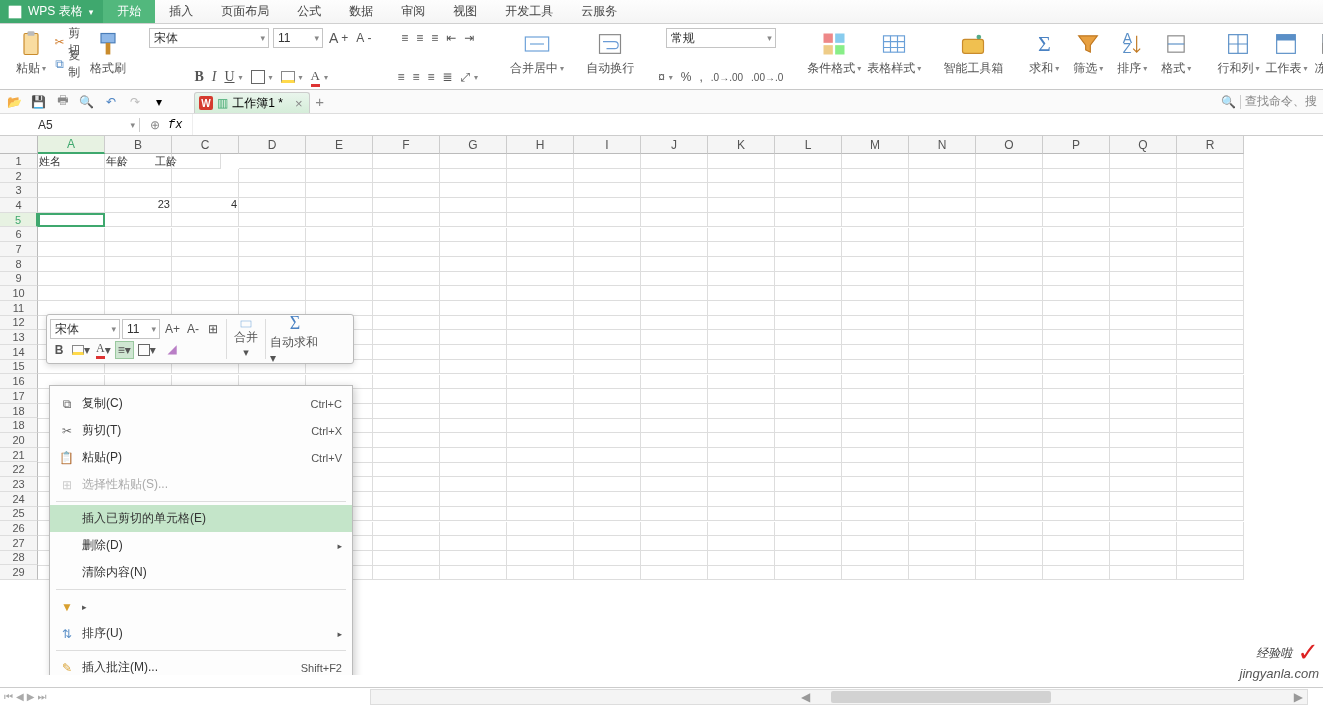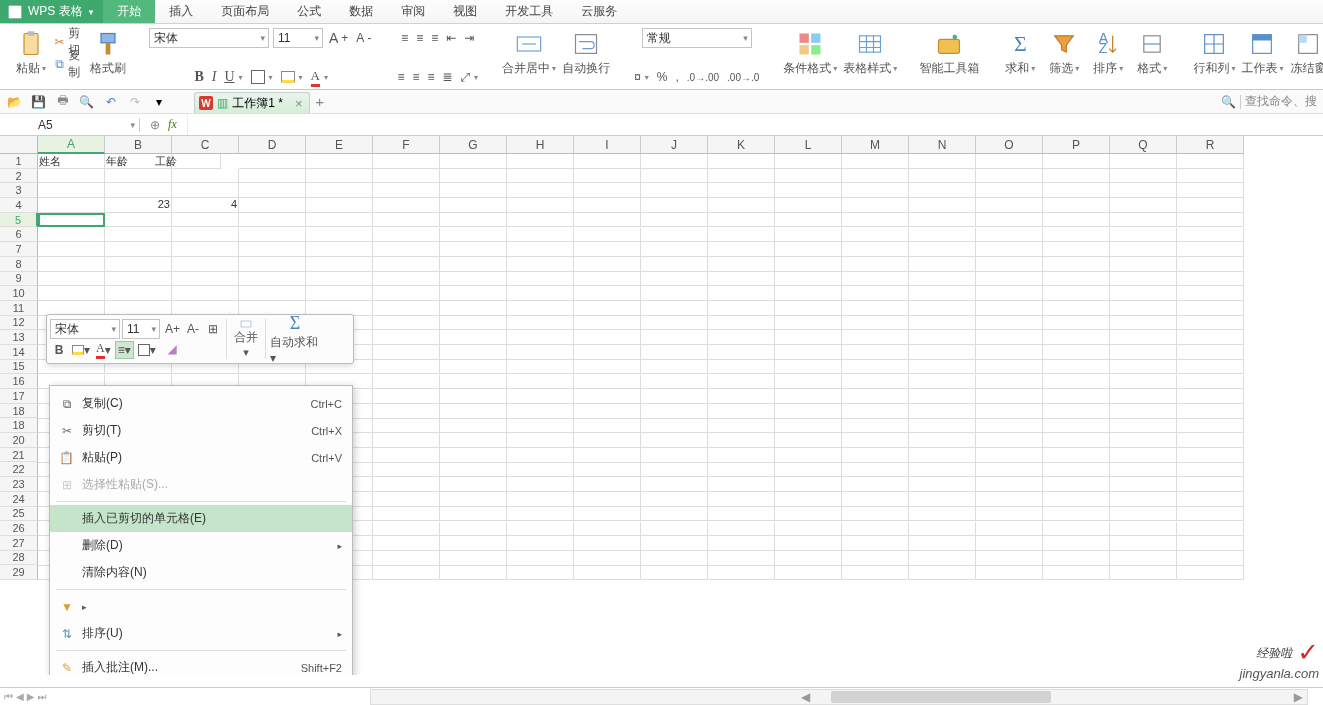--- a/index.html
+++ b/index.html
@@ -35,21 +35,21 @@
 .tab-area{display:flex;align-items:stretch;margin-left:20px;height:100%;}
 .wps-tab{border:1px solid #ccc;border-bottom:none;display:flex;align-items:center;padding:0 6px 0 4px;background:linear-gradient(#e9f5ec,#d5edd9);gap:4px;max-width:220px; border-top-left-radius:3px;border-top-right-radius:3px;margin-top:2px;}
 .wps-tab .w-badge{background:#d53b2f;color:#fff;font-size:10px;font-weight:bold;width:14px;height:14px;display:flex;align-items:center;justify-content:center;border-radius:2px;}
 .wps-tab .close-x{color:#888;font-size:13px;margin-left:8px;}
 .add-tab{display:flex;align-items:center;justify-content:center;width:20px;color:#888;font-size:15px;}
 .search-panel{margin-left:auto;display:flex;align-items:center;gap:4px;color:#888;}
 .fx-bar{height:22px;display:flex;align-items:center;border-bottom:1px solid #ccc;}
 .name-box{width:110px;border-right:1px solid #ccc;display:flex;align-items:center;justify-content:space-between;padding:0 4px 0 8px;color:#333;margin-left:30px;}
 .name-box .dd{font-size:9px;color:#888;}
 .fx-tools{display:flex;align-items:center;gap:8px;padding:0 10px;}
-.fx-lbl{font-style:italic;color:#4d7c0f;font-family:Liberation Serif, serif;}
+.fx-lbl{font-style:italic;color:#000000;font-family:Liberation Mono, monospace;}
 .grid-wrap{position:relative;height:539px;overflow:hidden;}
 .corner{position:absolute;left:0;top:0;width:38px;height:18px;background:#f5f5f5;border-right:1px solid #bbb;border-bottom:1px solid #bbb;}
 .col-headers{position:absolute;left:38px;top:0;height:18px;display:flex;}
 .ch{width:67px;height:18px;background:#f5f5f5;border-right:1px solid #ccc;border-bottom:1px solid #bbb;display:flex;align-items:center;justify-content:center;color:#555;}
 .ch.sel{background:#e7f2e2;border-bottom:2px solid #3fa86e;color:#3fa86e;}
 .row-headers{position:absolute;left:0;top:18px;width:38px;}
 .rh{height:14.7px;background:#f5f5f5;border-right:1px solid #bbb;border-bottom:1px solid #ddd;display:flex;align-items:center;justify-content:center;color:#555;font-size:11px;}
 .rh.sel{background:#e7f2e2;border-right:2px solid #3fa86e;color:#3fa86e;}
 .cells{position:absolute;left:38px;top:18px;}
 .cell{position:absolute;width:67px;height:14.7px;border-right:1px solid #ddd;border-bottom:1px solid #ddd;font-size:11px;color:#333;display:flex;align-items:flex-start;padding:0 1px;overflow:hidden;}
@@ -187,21 +187,21 @@
     <div class="small-row" style="margin-top:4px;">
       <div class="small-btn">≡</div>
       <div class="small-btn">≡</div>
       <div class="small-btn">≡</div>
       <div class="small-btn">≣</div>
       <div class="small-btn">⤢<span class="drop">▾</span></div>
     </div>
   </div>
   <div class="ribbon-sep"></div>
   <div class="ribbon-group">
-    <div style="display:flex;gap:6px;">
+    <div style="display:flex;gap:22px;margin-left:8px;">
       <div class="big-btn">
         <div class="ic">
             <svg viewBox="0 0 24 24">
               <rect x="2" y="6" width="20" height="12" fill="none" stroke="#6aa0d8"></rect>
               <path d="M6 12h12" stroke="#6aa0d8"></path>
             </svg>
           </div>
         <div class="lbl">
             <span>合并居中</span>
             <span class="drop">▾</span>

